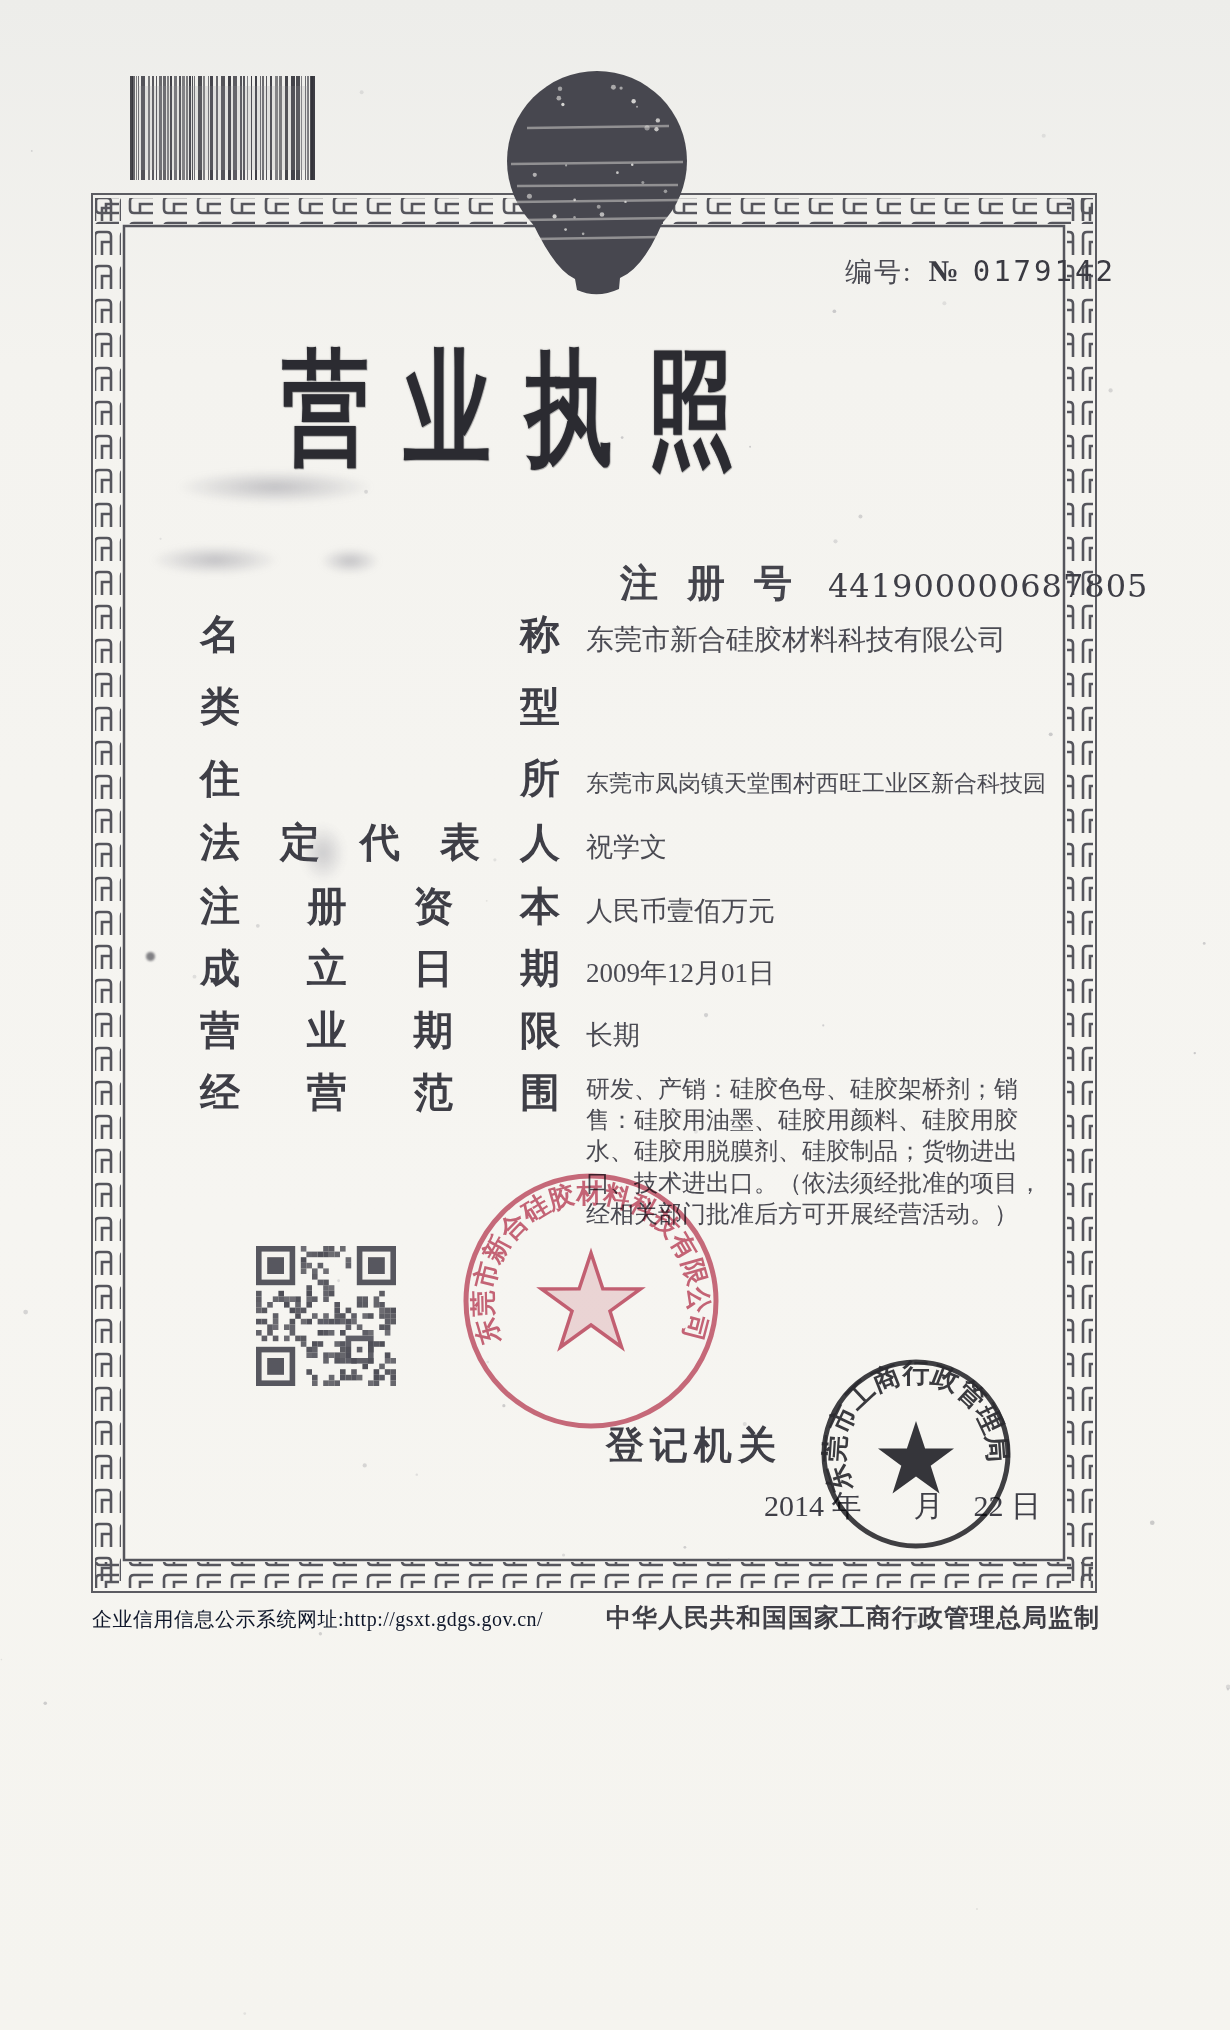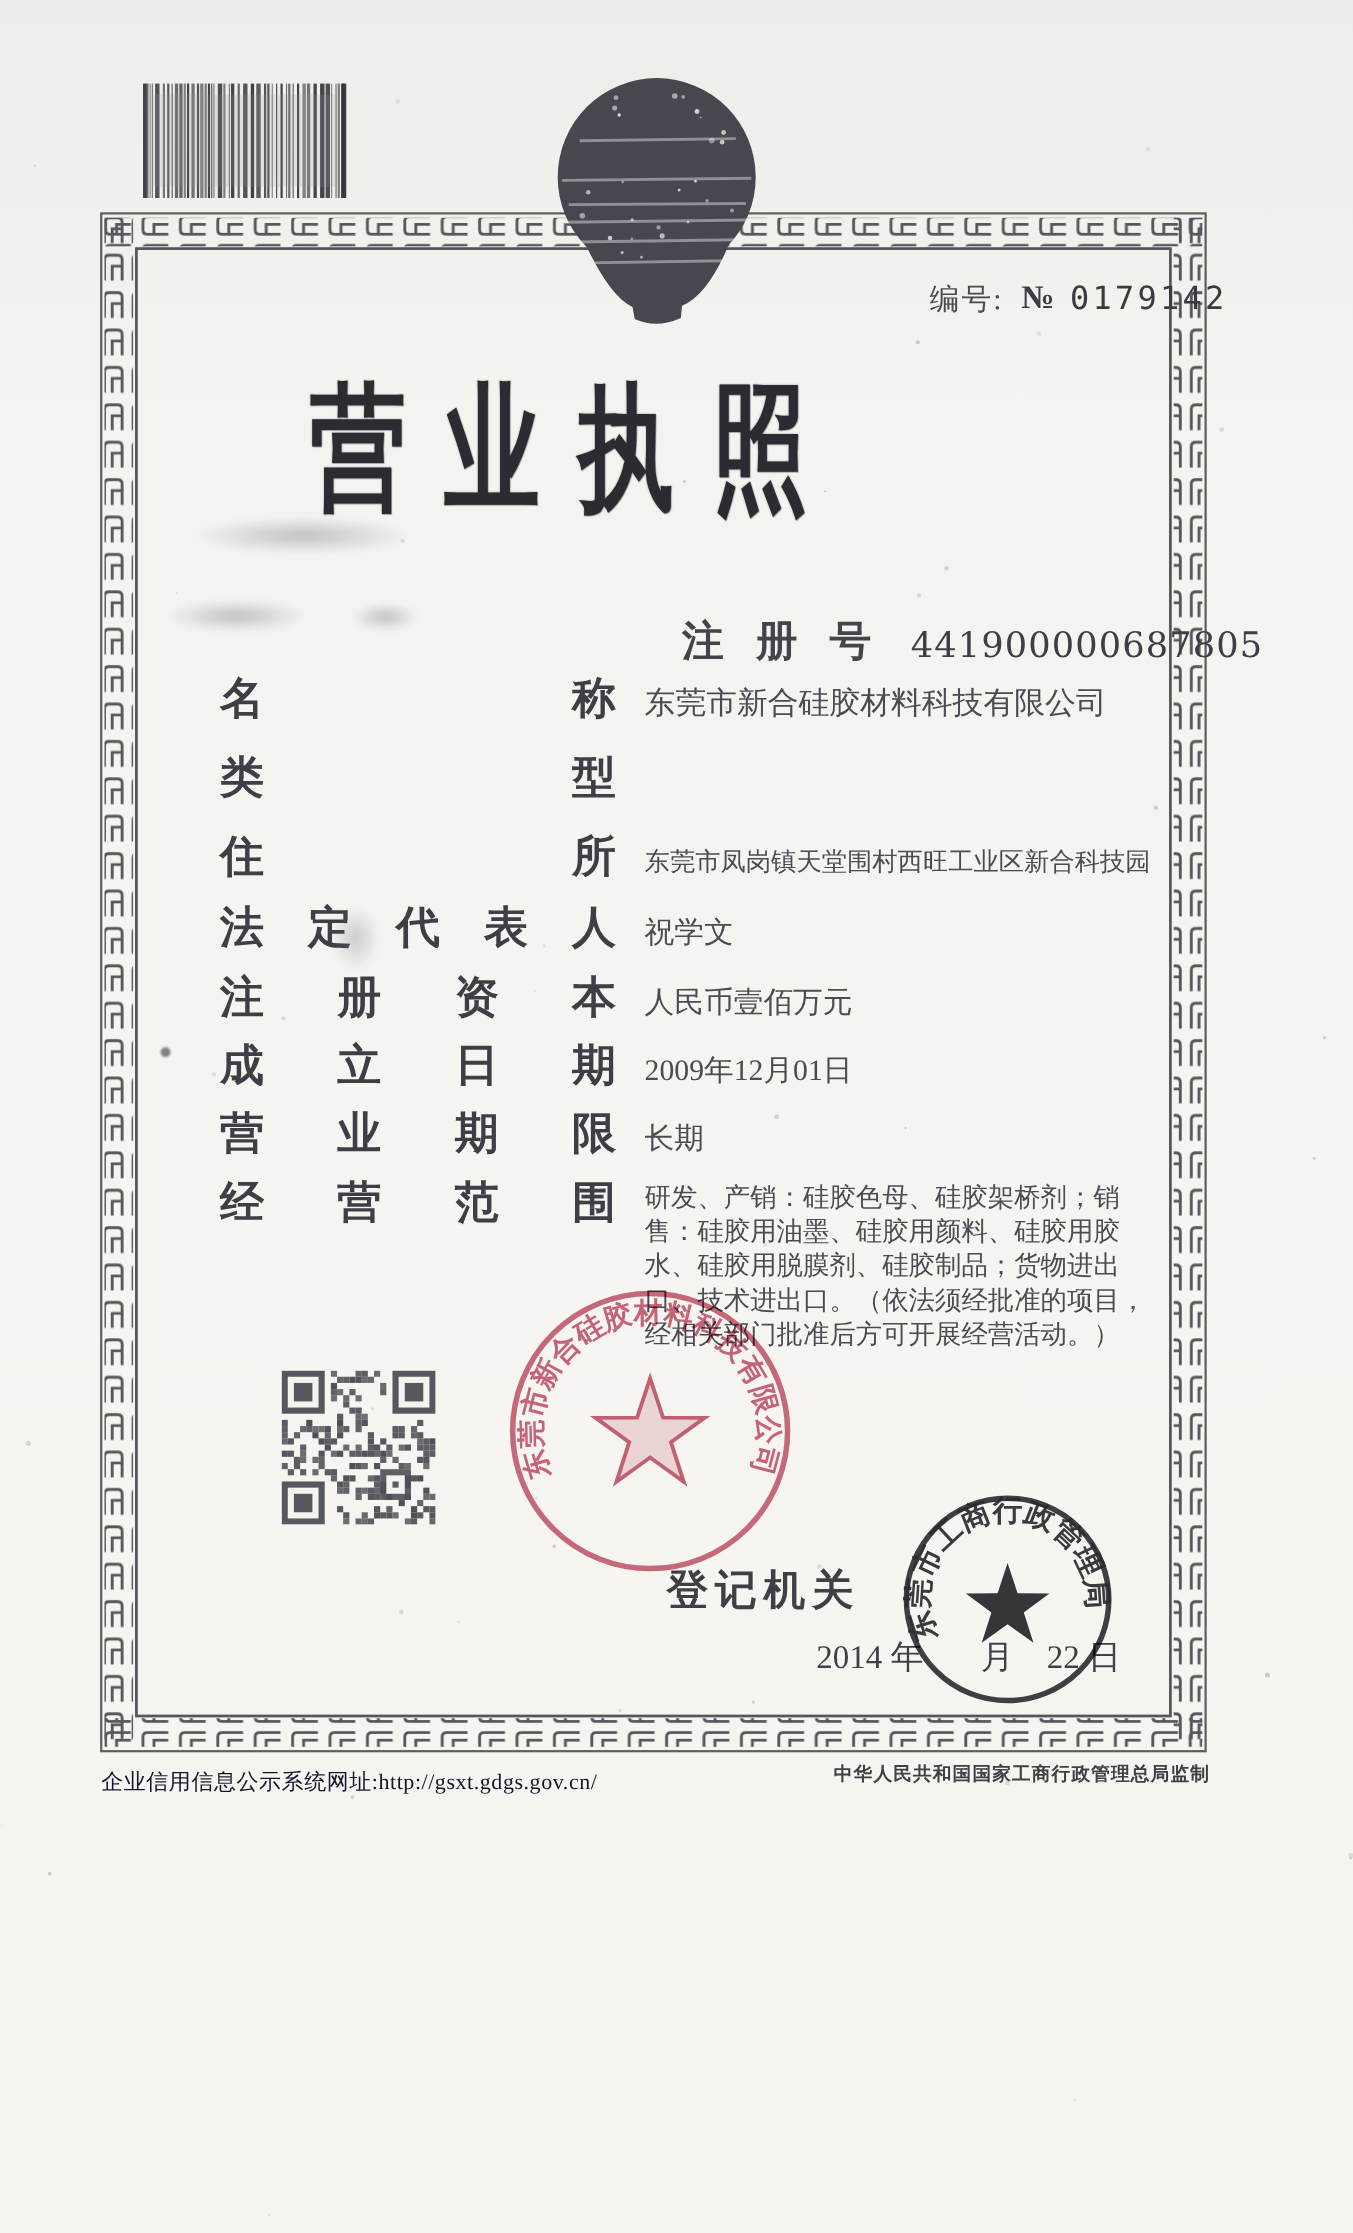--- a/index.html
+++ b/index.html
@@ -29,26 +29,26 @@
   
   .frow{position:absolute;left:200px;width:848px;display:flex;align-items:flex-start;}
   .flabel{flex:0 0 360px;width:360px;font-size:40px;font-weight:600;color:#3e3e46;
           text-align:justify;text-align-last:justify;line-height:1.15;}
   .fvalue{margin-left:26px;padding-top:9px;font-size:27px;line-height:1.35;color:#4b4b53;}
   .v-lg{font-size:28px;}
   .v-sm{font-size:23px;padding-top:12px;}
   .v-scope{width:458px;font-size:24px;line-height:1.3;padding-top:4px;}
   
   .authority-label{left:606px;top:1420px;font-size:38px;font-weight:600;letter-spacing:6px;color:#3f3f47;white-space:nowrap;}
-  .date-row{left:742px;top:1486px;display:flex;align-items:baseline;font-size:30px;color:#3f3f47;white-space:nowrap;}
+  .date-row{left:764px;top:1486px;display:flex;align-items:baseline;font-size:30px;color:#3f3f47;white-space:nowrap;}
   .date-month{margin-left:52px;}
   .date-day{margin-left:30px;}
   
   .footer-left{left:92px;top:1606px;font-size:20px;color:#0f172a;letter-spacing:.5px;}
-  .footer-right{right:130px;top:1601px;font-size:17px;font-weight:700;color:#3f3f46;letter-spacing:1px;}
+  .footer-right{right:130px;top:1601px;font-size:25px;font-weight:700;color:#3f3f46;letter-spacing:1px;}
   
   .seal{mix-blend-mode:multiply;}
   .red-seal{left:452px;top:1162px;}
   .black-seal{left:816px;top:1354px;}
   .seal-text-red{font-size:26px;font-weight:bold;fill:#c4536a;font-family:"Liberation Serif",serif;}
   .seal-text-black{font-size:27px;font-weight:bold;fill:#2c2c32;font-family:"Liberation Serif",serif;}
   
   .smudge{position:absolute;filter:blur(3px);
     background:radial-gradient(ellipse at center, rgba(110,110,125,.38), rgba(110,110,125,0) 70%);}
   .dot-mark{position:absolute;width:9px;height:9px;border-radius:50%;background:#5a5a60;filter:blur(1px);opacity:.75;}

